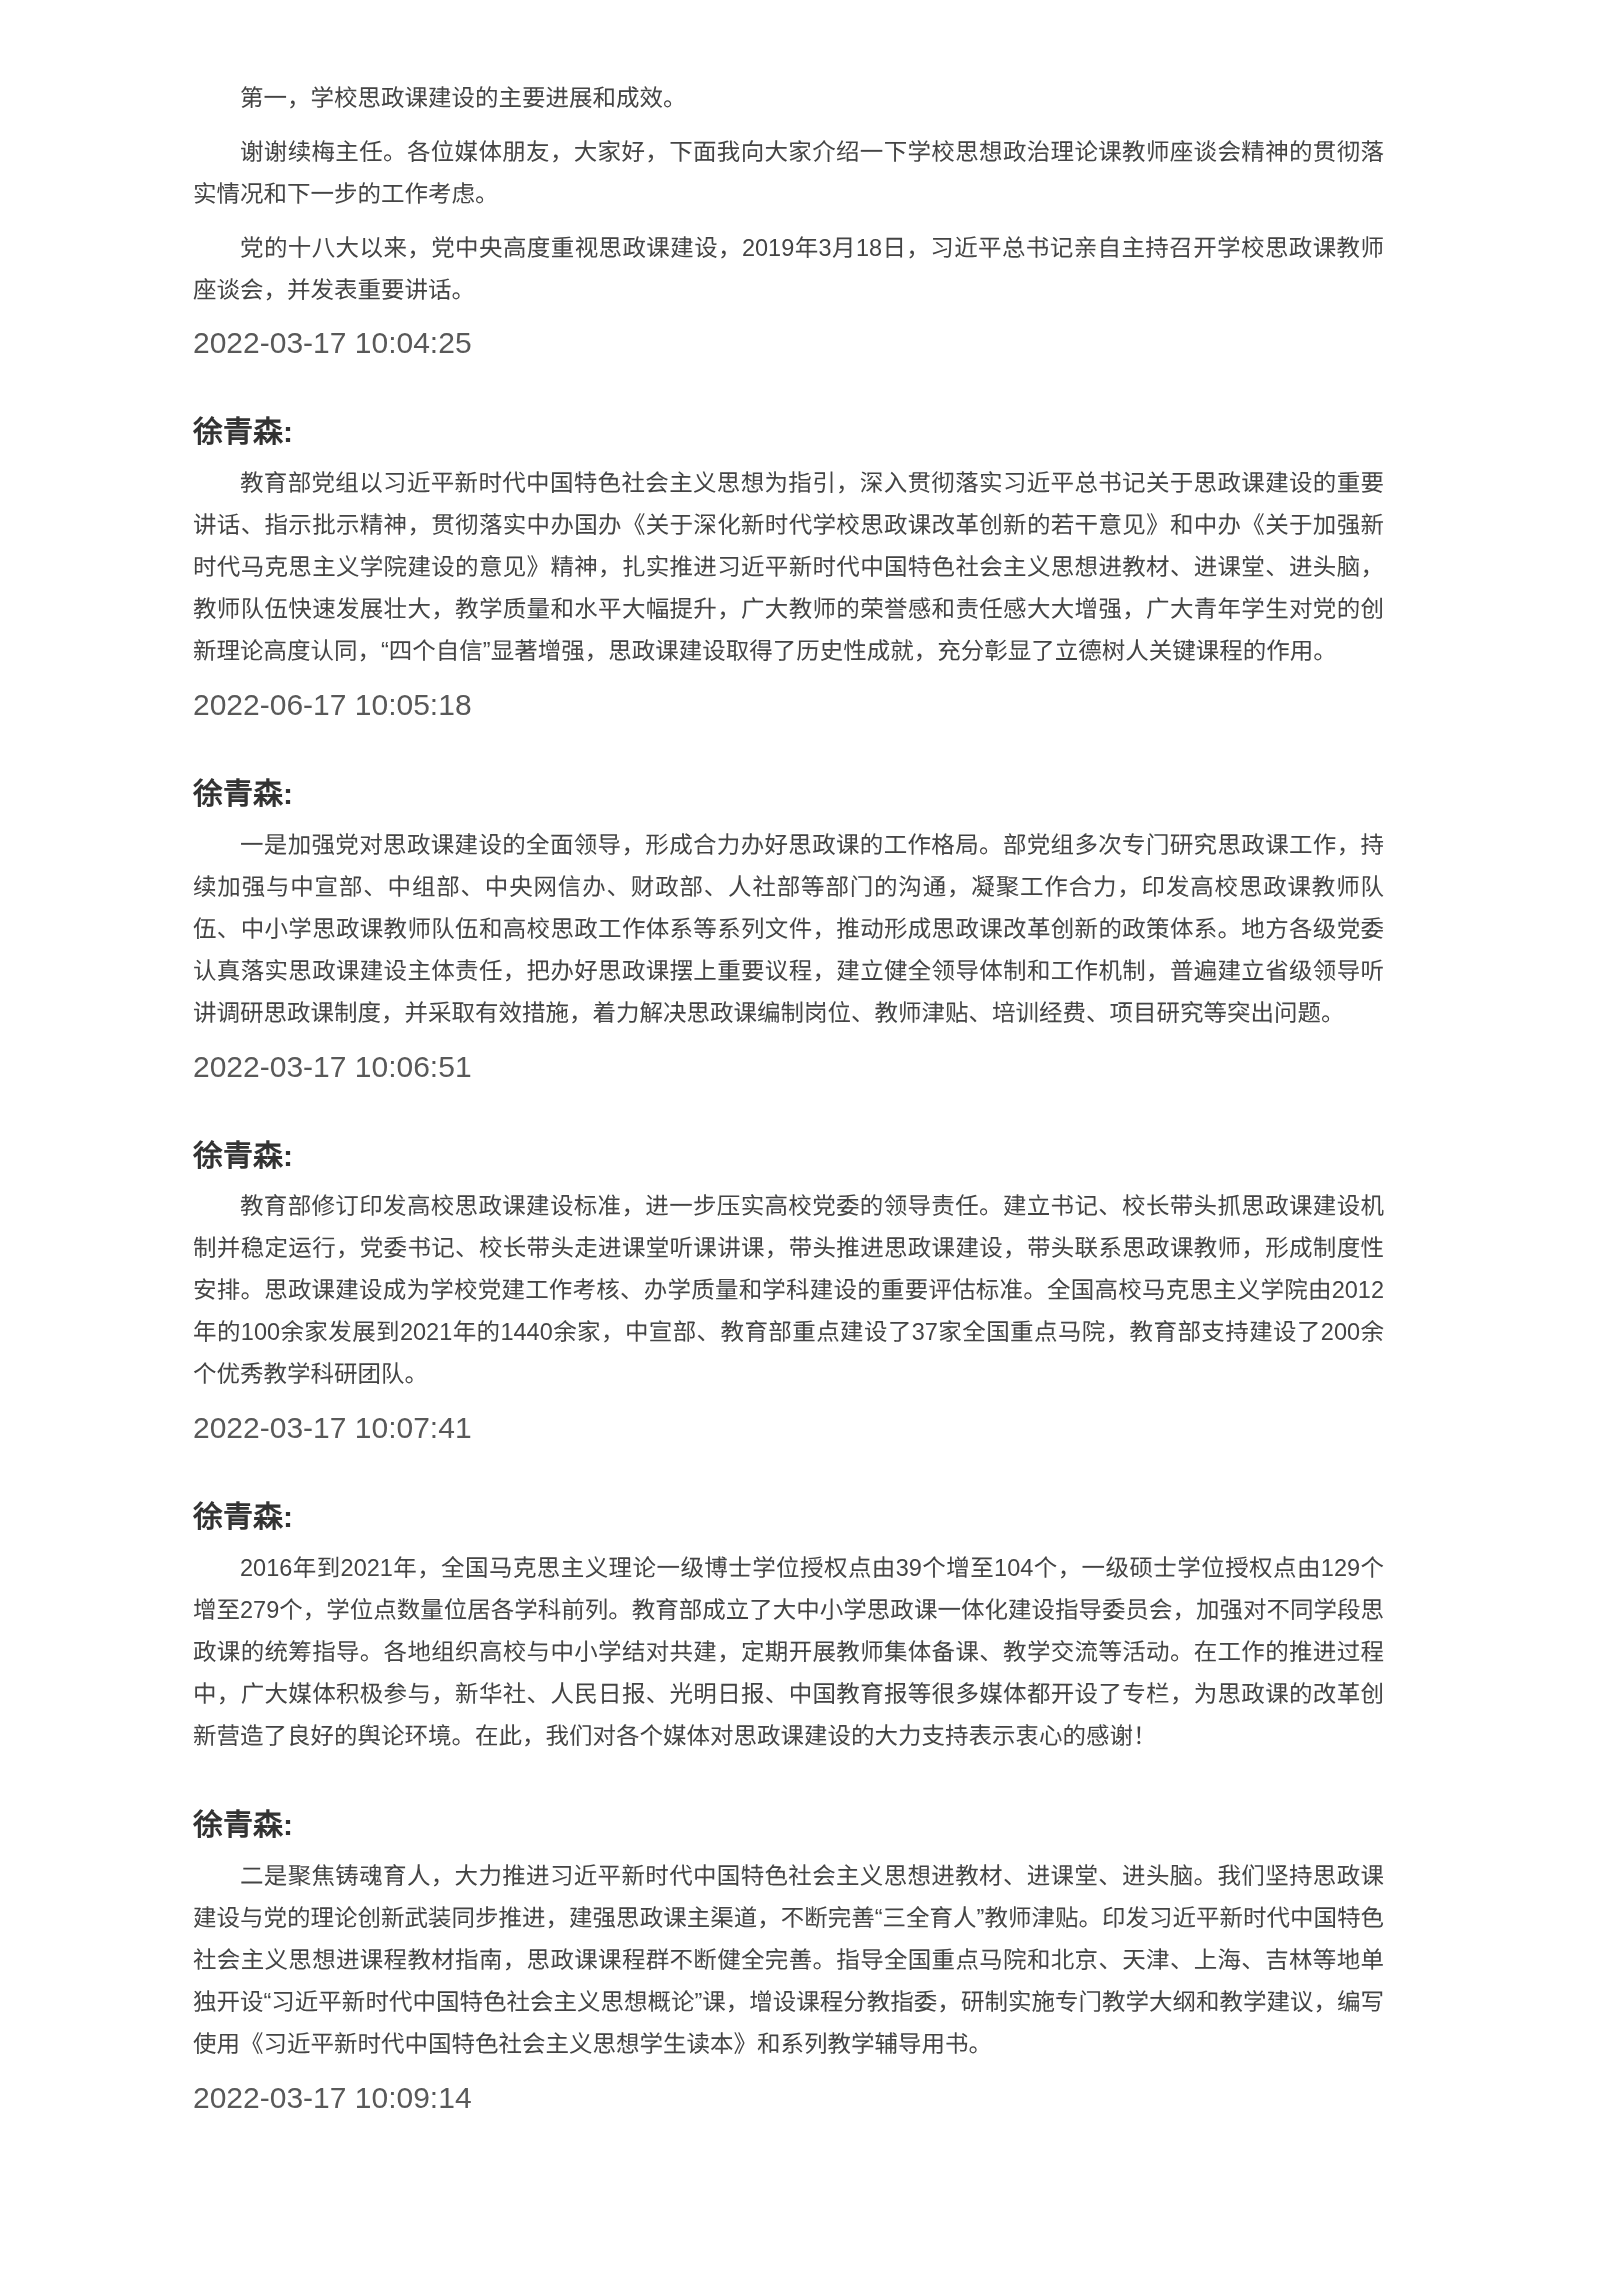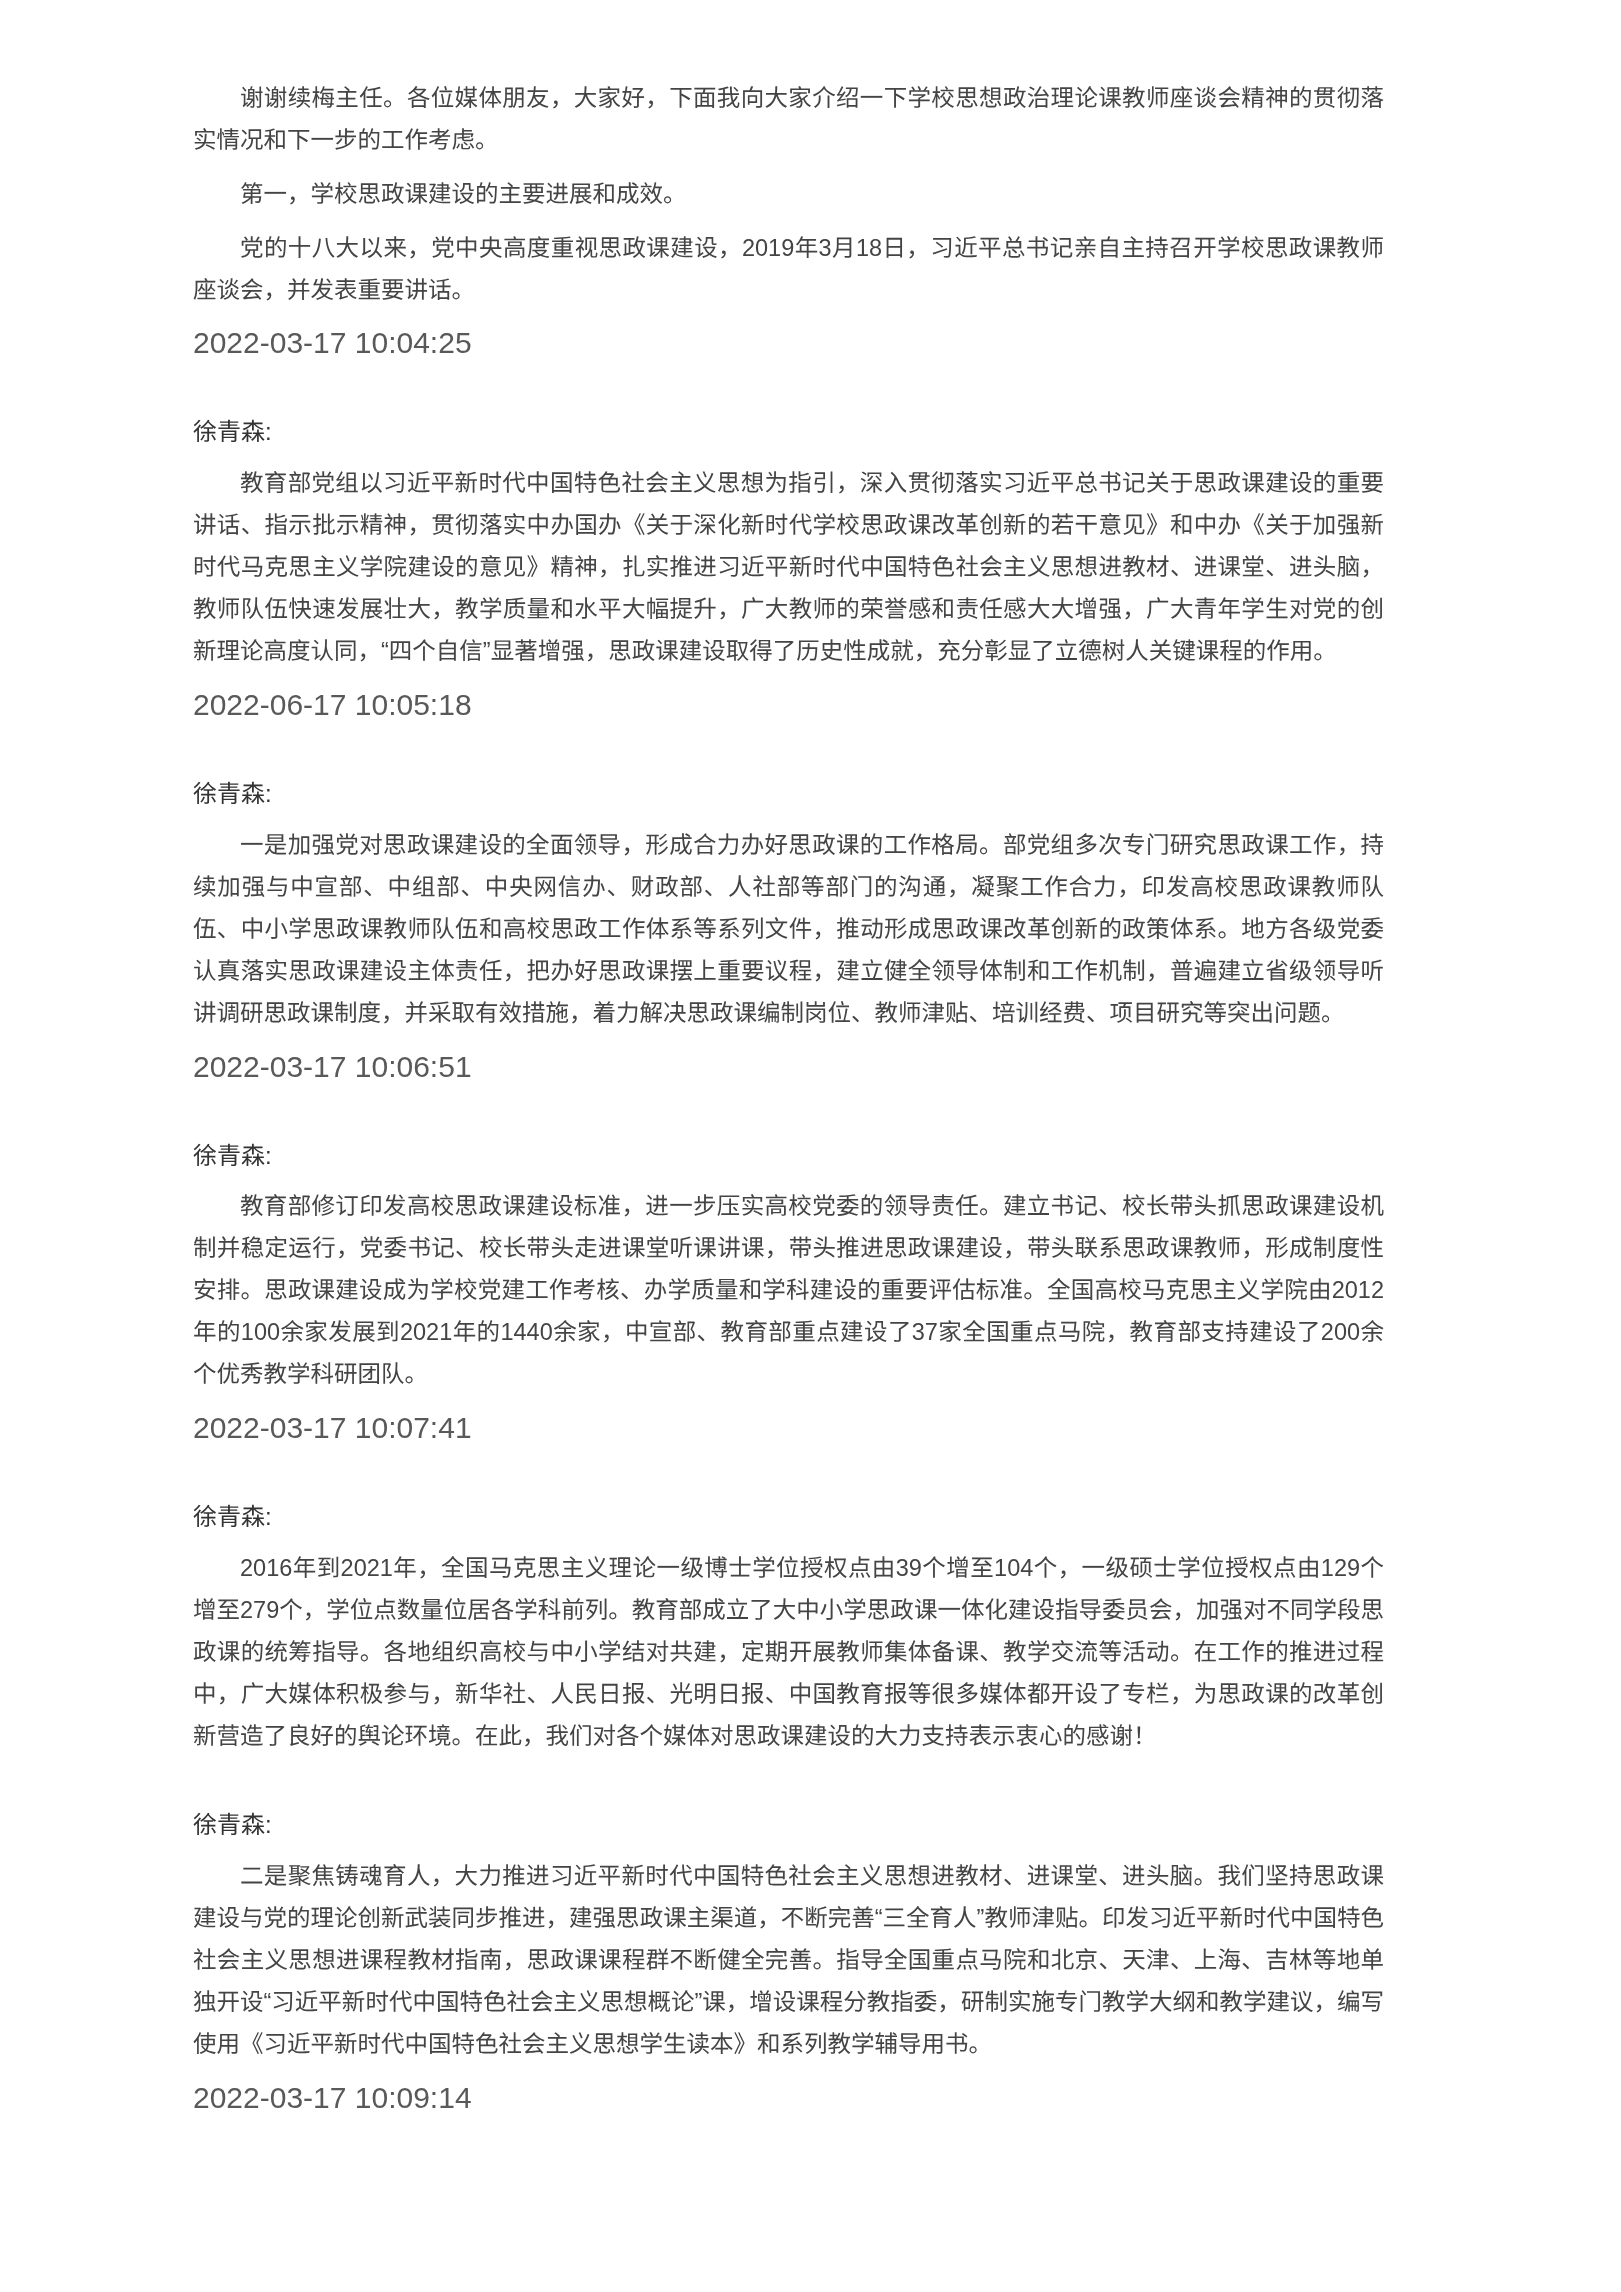--- a/index.html
+++ b/index.html
@@ -21,35 +21,35 @@
     text-justify:inter-ideograph;
     color:#444444;
   }
   .timestamp{
     margin:2px 0 0 0;
     color:#595959;
     font-size:30px;
   }
   .speaker{
     margin:47px 0 8.8px 0;
-    font-weight:400;
-    font-size:24px;
+    font-weight:700;
+    font-size:30px;
     color:#333333;
     line-height:42px;
   }
   section{margin:0;padding:0;}
 </style>
 </head>
 <body>
 
 <div class="page">
 
   <section class="intro">
+    <p class="para">第一，学校思政课建设的主要进展和成效。</p>
     <p class="para">谢谢续梅主任。各位媒体朋友，大家好，下面我向大家介绍一下学校思想政治理论课教师座谈会精神的贯彻落实情况和下一步的工作考虑。</p>
-    <p class="para">第一，学校思政课建设的主要进展和成效。</p>
     <p class="para">党的十八大以来，党中央高度重视思政课建设，2019年3月18日，习近平总书记亲自主持召开学校思政课教师座谈会，并发表重要讲话。</p>
     <div class="timestamp">2022-03-17 10:04:25</div>
   </section>
 
   <div>
     <section class="entry">
       <h3 class="speaker">徐青森:</h3>
       <p class="para entry-para">教育部党组以习近平新时代中国特色社会主义思想为指引，深入贯彻落实习近平总书记关于思政课建设的重要讲话、指示批示精神，贯彻落实中办国办《关于深化新时代学校思政课改革创新的若干意见》和中办《关于加强新时代马克思主义学院建设的意见》精神，扎实推进习近平新时代中国特色社会主义思想进教材、进课堂、进头脑，教师队伍快速发展壮大，教学质量和水平大幅提升，广大教师的荣誉感和责任感大大增强，广大青年学生对党的创新理论高度认同，“四个自信”显著增强，思政课建设取得了历史性成就，充分彰显了立德树人关键课程的作用。</p>
       <div class="timestamp">2022-06-17 10:05:18</div>
     </section>

